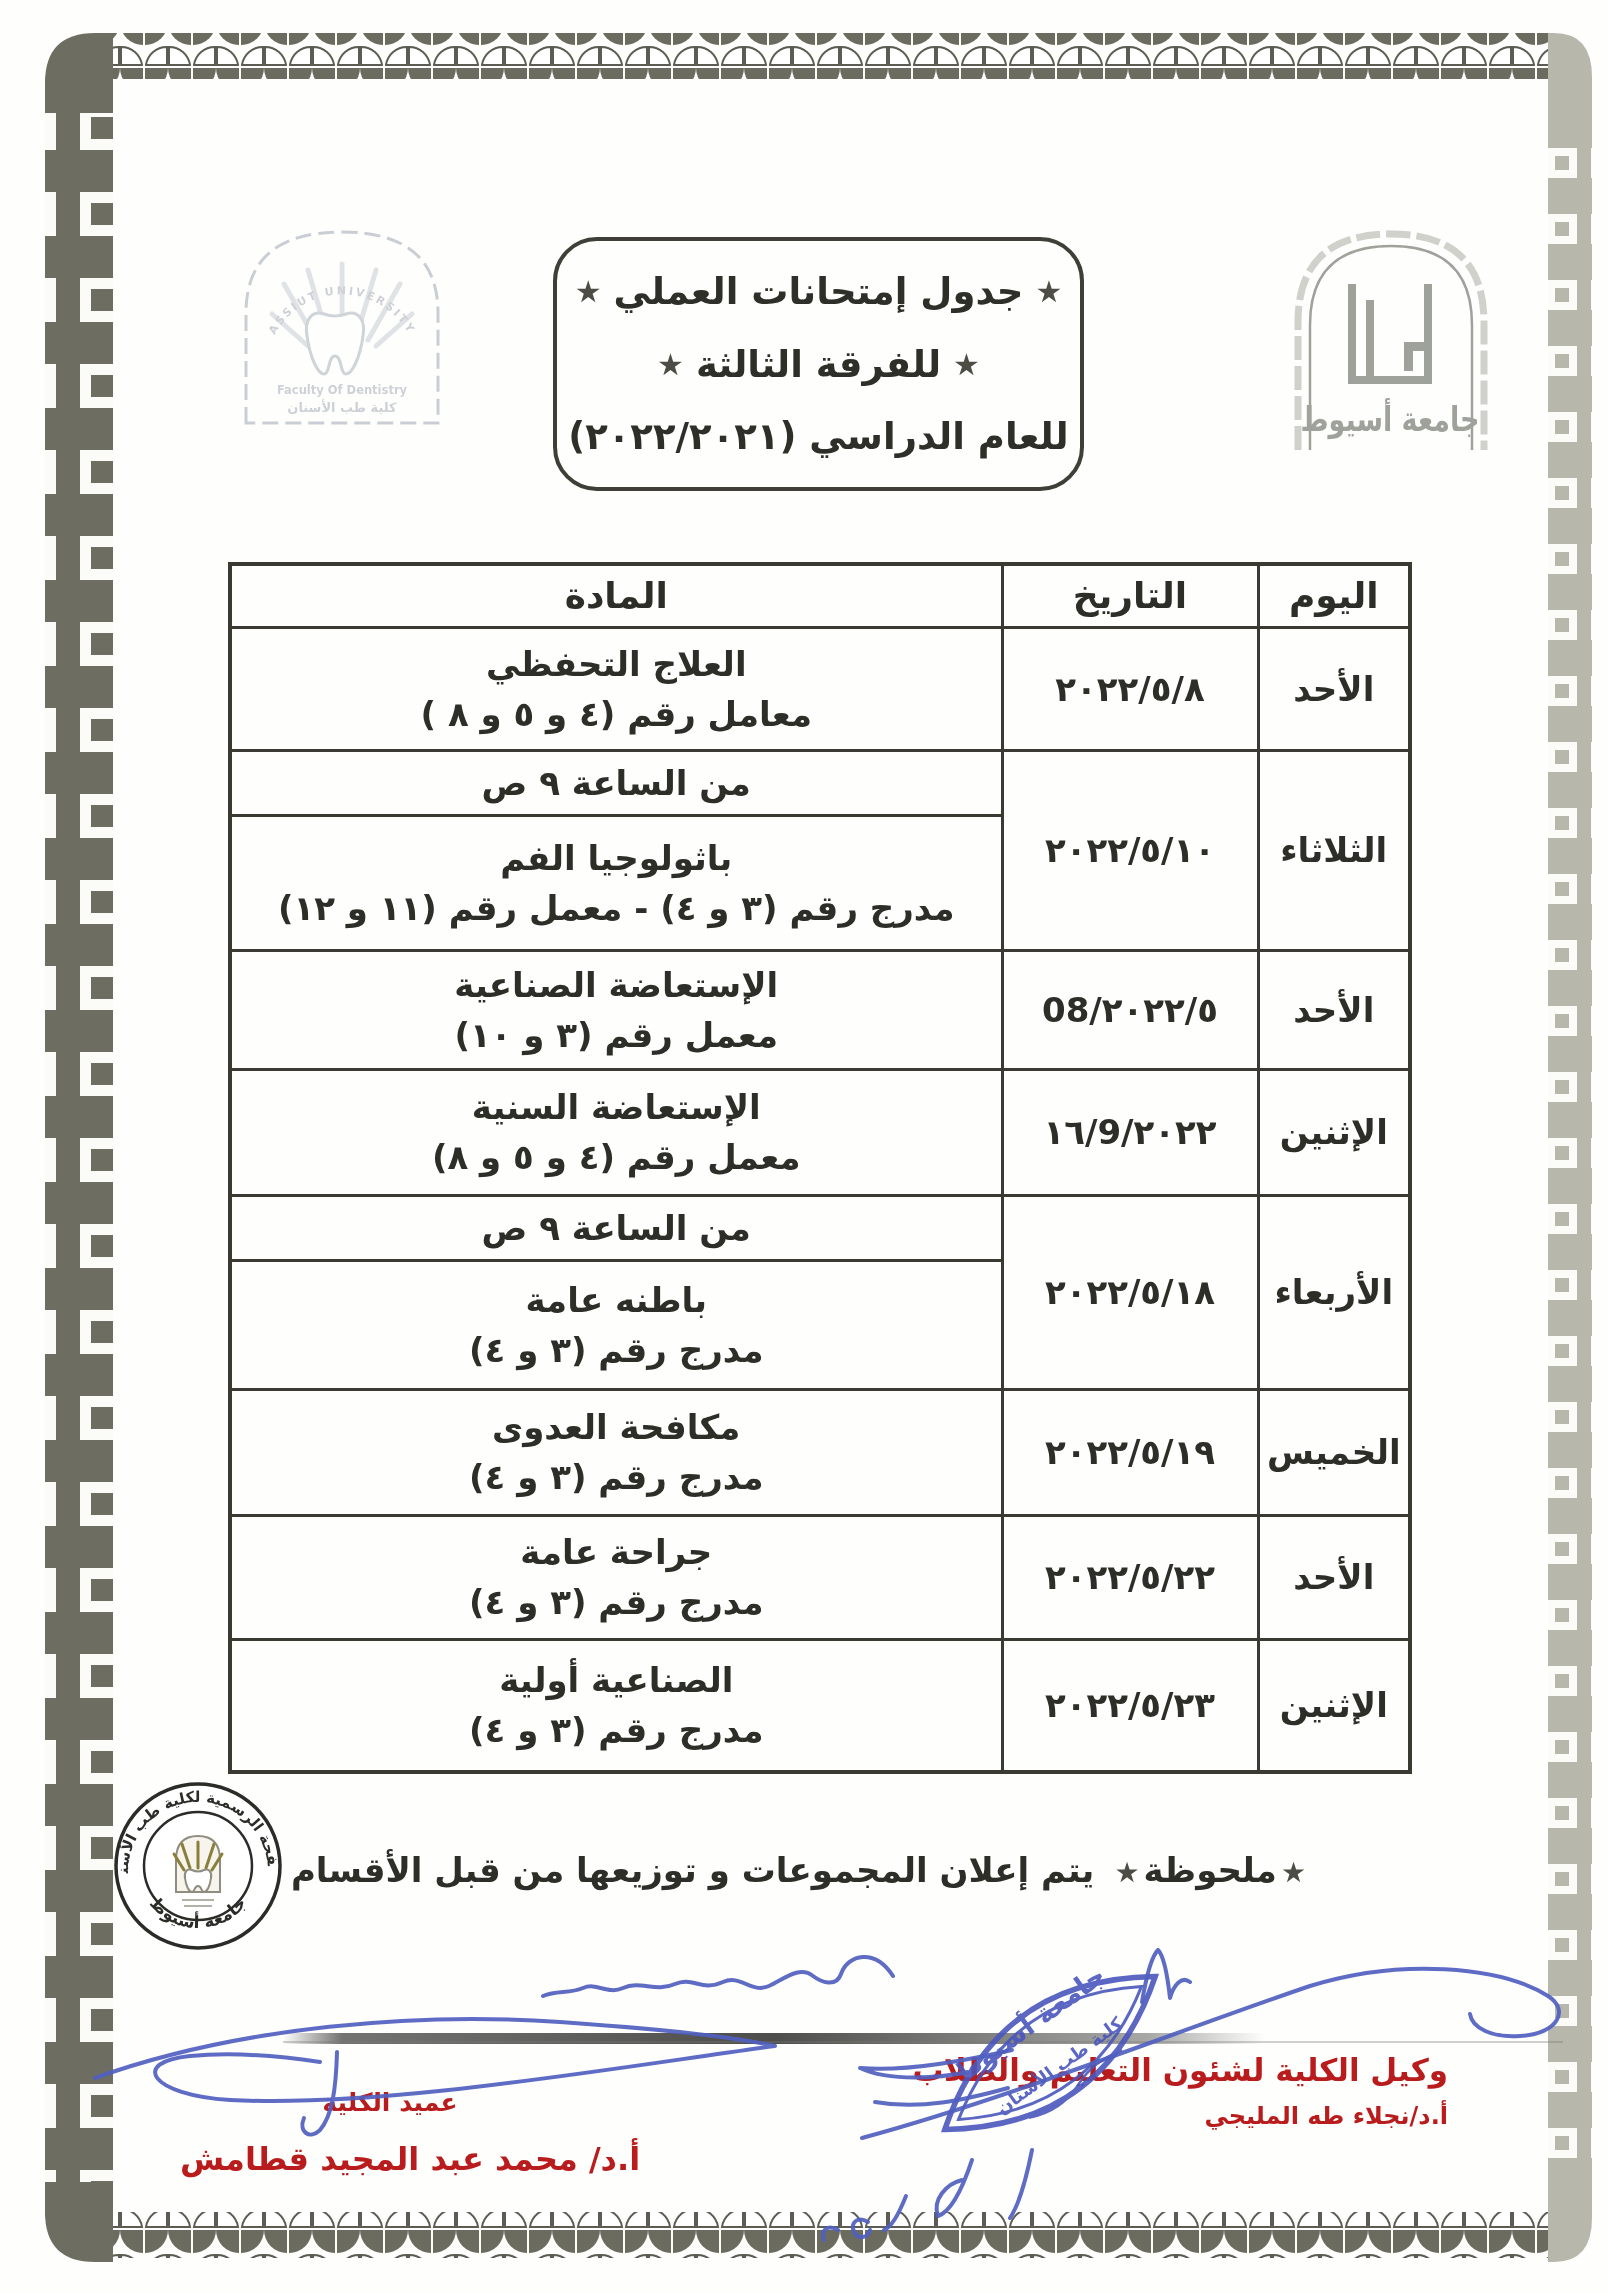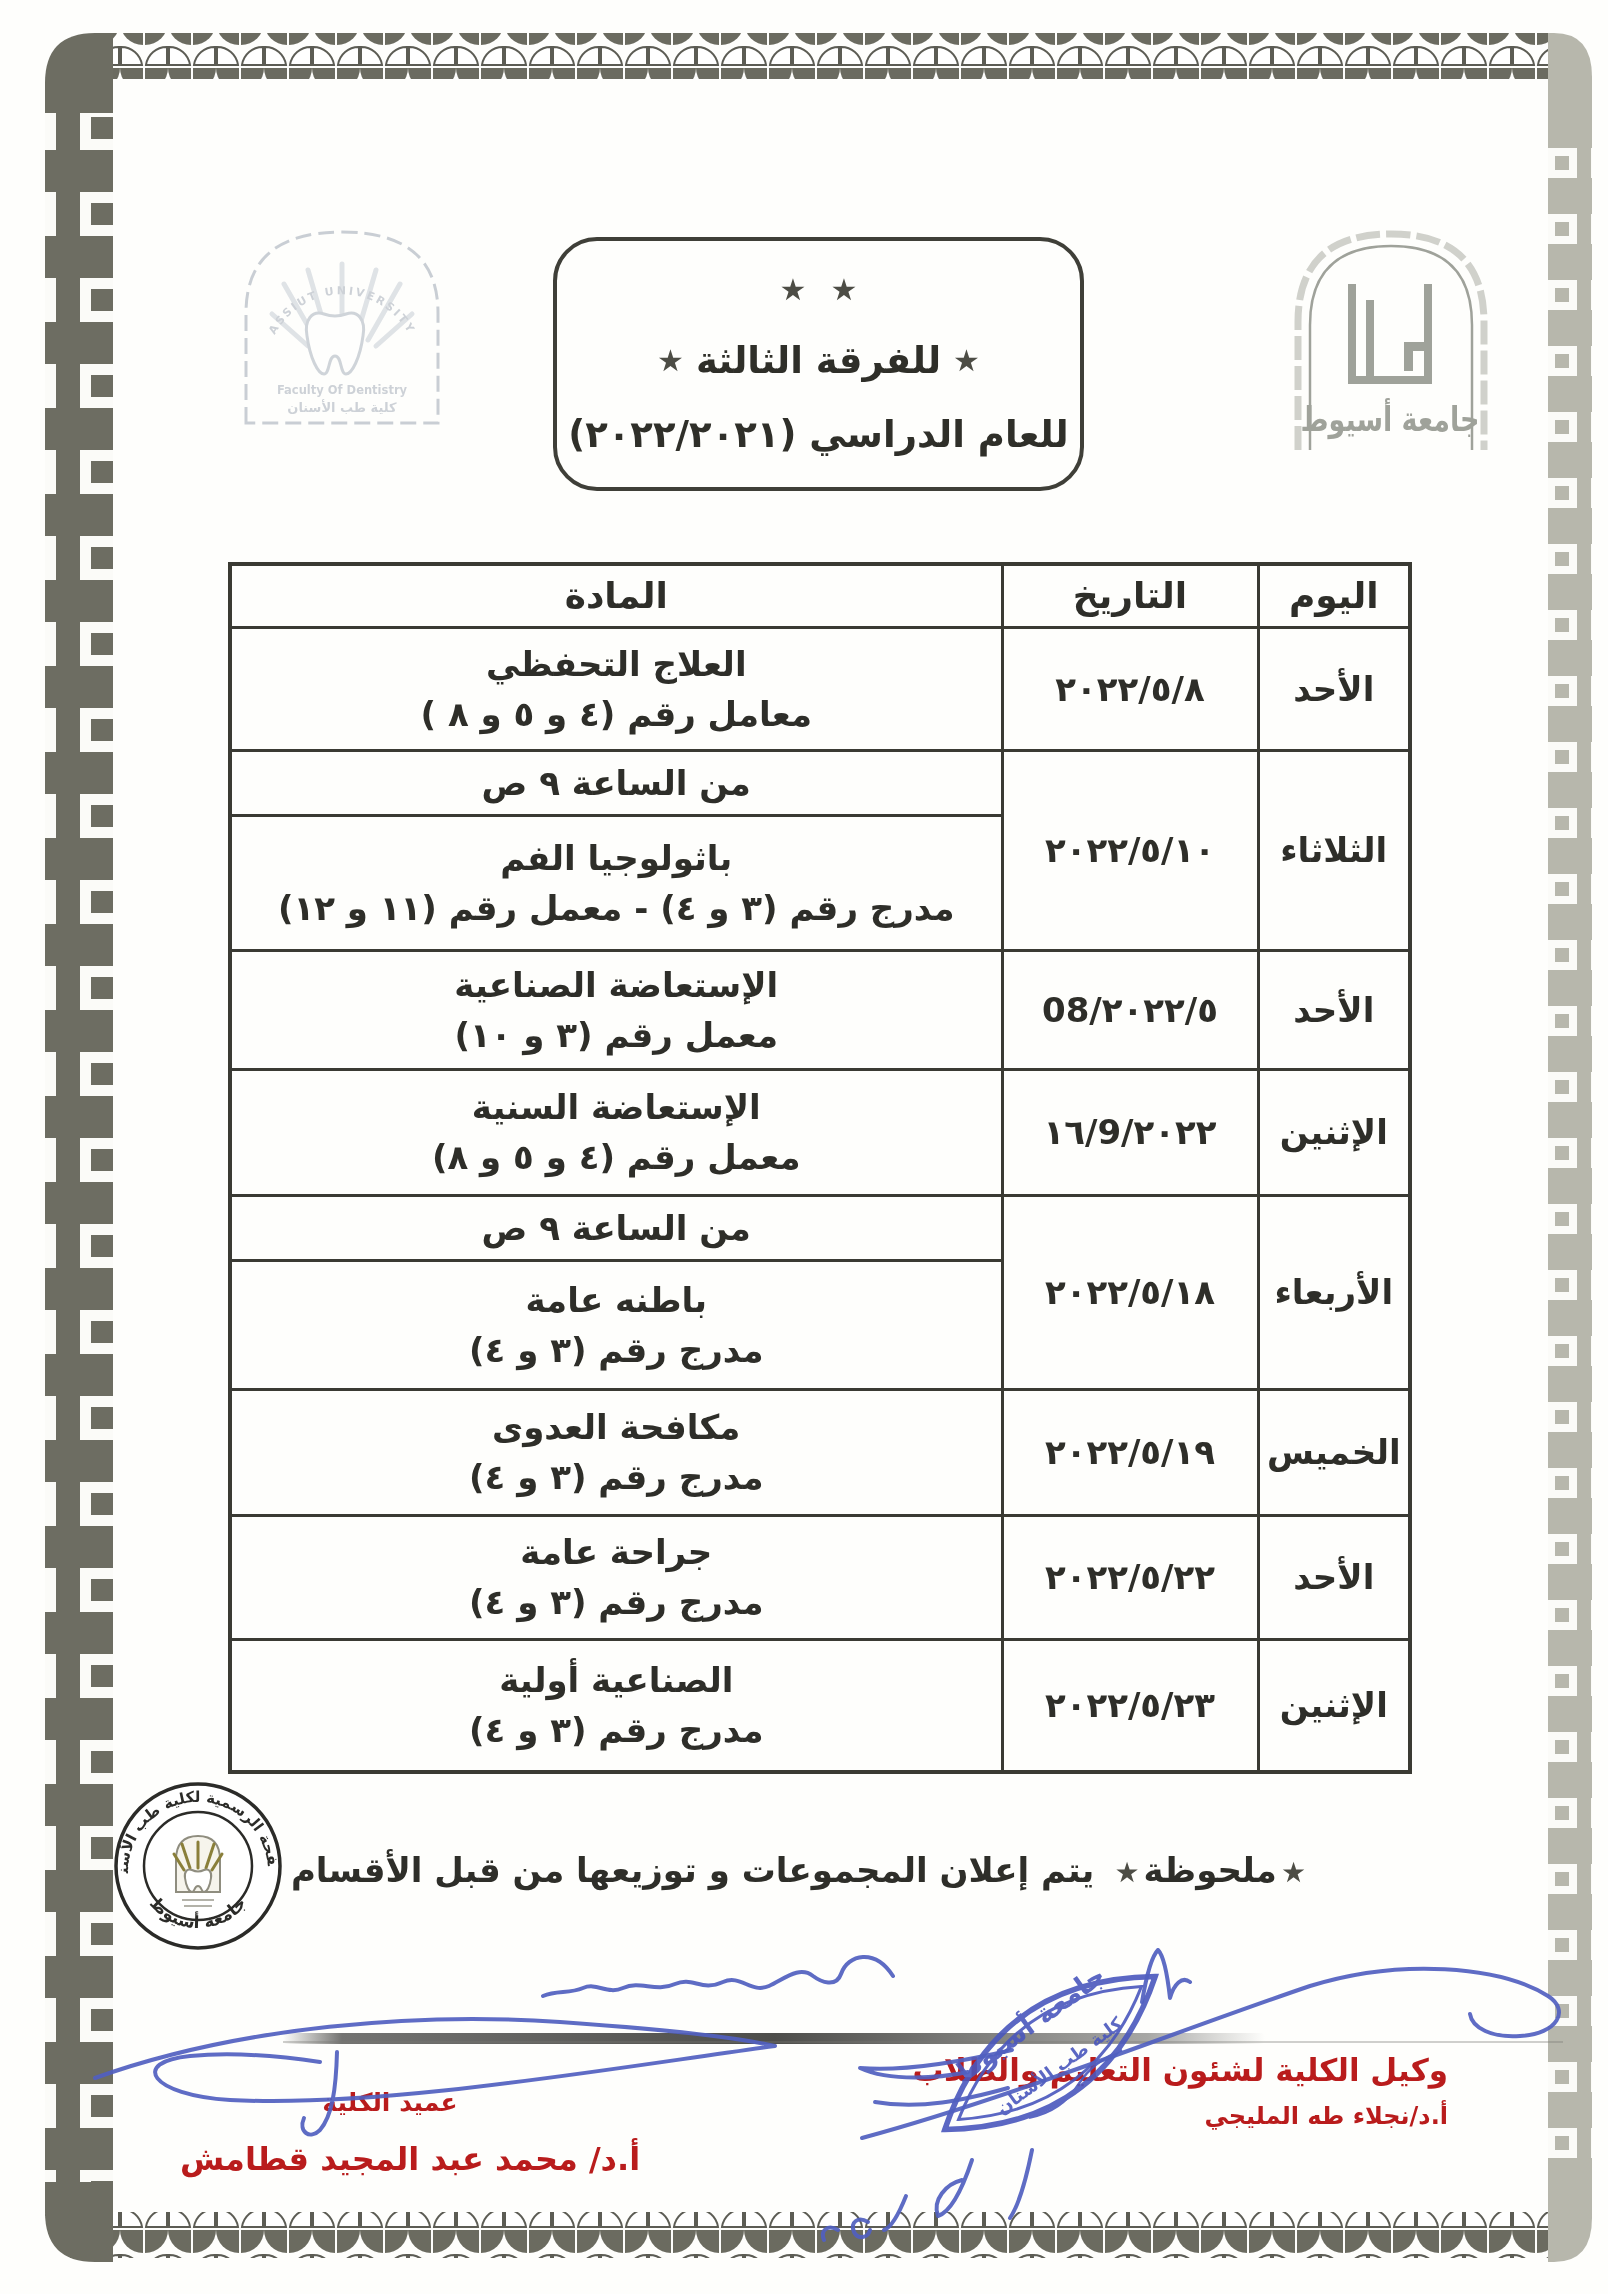--- a/index.html
+++ b/index.html
@@ -100,20 +100,21 @@
       <textPath href="#fl-arc" startOffset="50%" text-anchor="middle">ASSIUT UNIVERSITY</textPath>
     </text>
     <path d="M92,96 C80,92 72,102 75,118 C78,140 86,156 92,156 C98,156 96,138 103,138 C110,138 108,156 114,156 C120,156 128,140 131,118 C134,102 126,92 114,96 C106,99 100,99 92,96 Z" fill="#ffffff" stroke="#aab2bd" stroke-width="3"></path>
     <text x="110" y="176" text-anchor="middle" font-size="11.5" fill="#a6aeb9" font-weight="bold">Faculty Of Dentistry</text>
     <text x="110" y="194" text-anchor="middle" font-size="13" fill="#a6aeb9" font-weight="bold" direction="rtl">كلية طب الأسنان</text>
   </svg>
 
   <div class="title-box">
     <div class="t-line">
       <span class="t-star">★</span>
+      <span>جدول إمتحانات العملي</span>
       <span class="t-star">★</span>
     </div>
     <div class="t-line">
       <span class="t-star">★</span>
       <span>للفرقة الثالثة</span>
       <span class="t-star">★</span>
     </div>
     <div class="t-line">
       <span>للعام الدراسي (٢٠٢٢/٢٠٢١)</span>
     </div>

